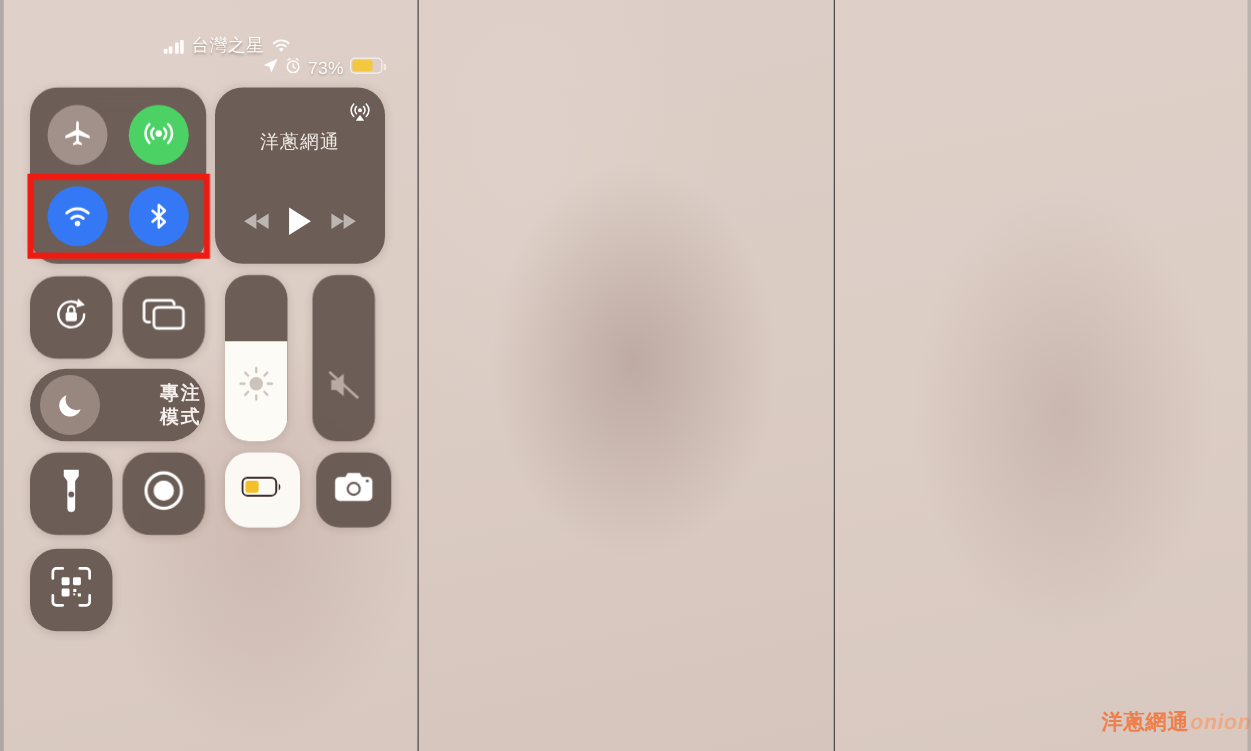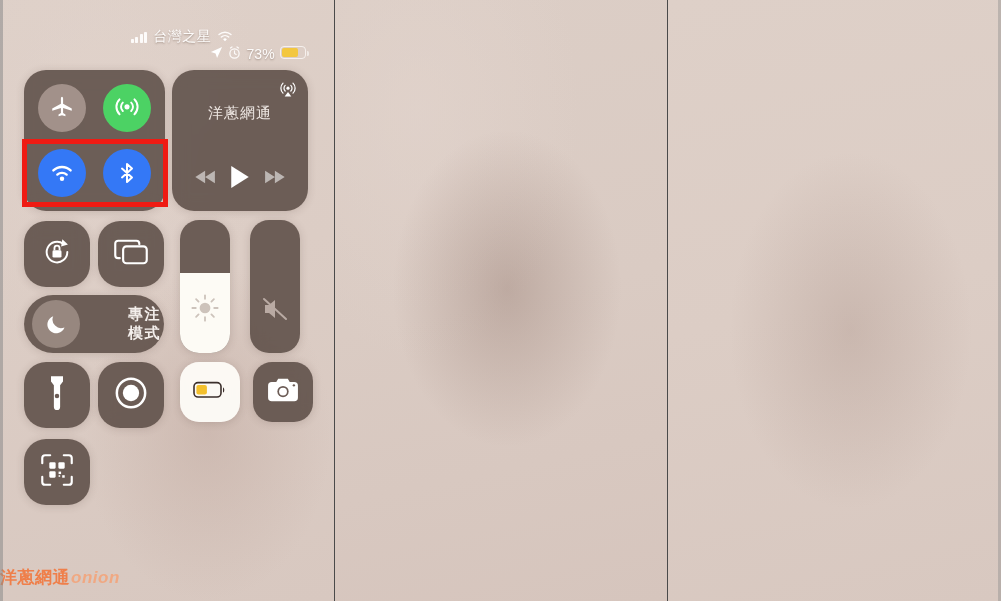--- a/index.html
+++ b/index.html
@@ -142,21 +142,21 @@
   
   .hl {
     position: absolute; border: 5px solid #ef1b13;
     z-index: 30; pointer-events: none;
   }
   #hl-wifi-bt { left: 22px; top: 139px; width: 146px; height: 68px; }
 
   
   #watermark {
     position: absolute; left: 0; right: 0; bottom: 12px;
-    text-align: left; z-index: 35;
+    text-align: right; z-index: 35;
     font-size: 17px; font-weight: 700; letter-spacing: .5px;
   }
   #watermark .wm-cn { color: #ef7f4a; }
   #watermark .wm-en { color: #f0a882; font-style: italic; margin-left: 1px; }
 </style>
 </head>
 <body>
 
 <div class="stage">
 

